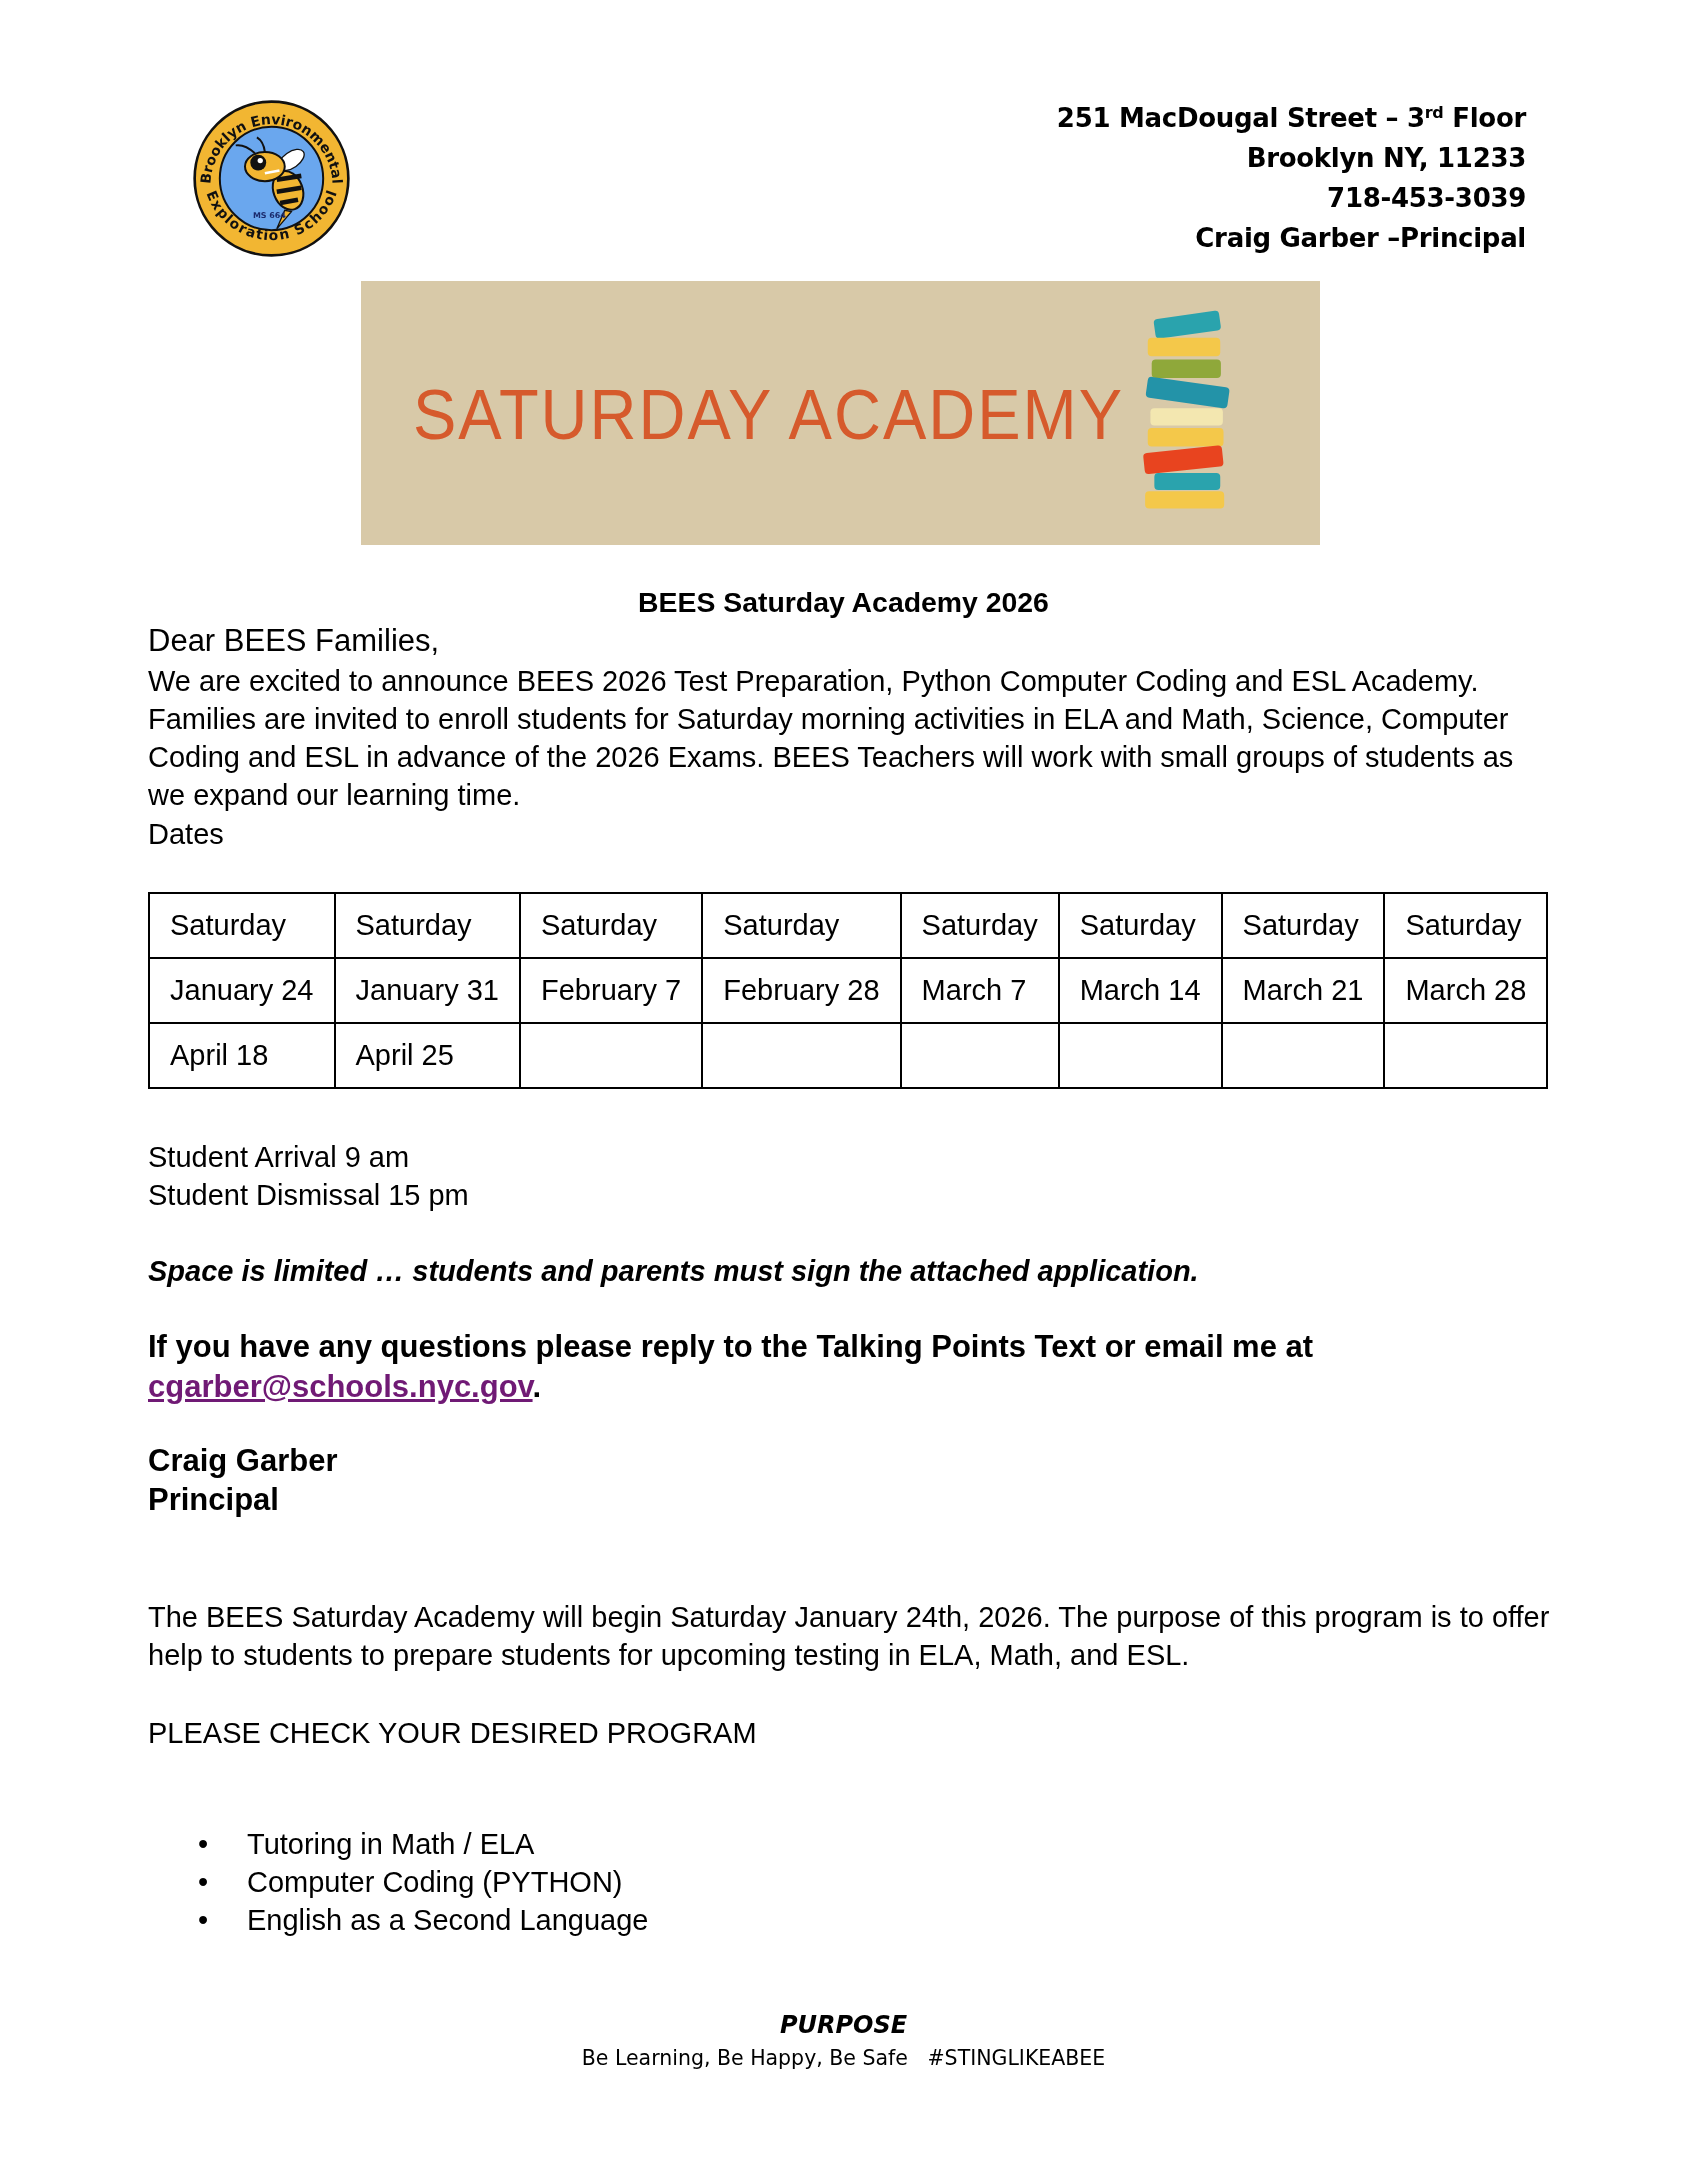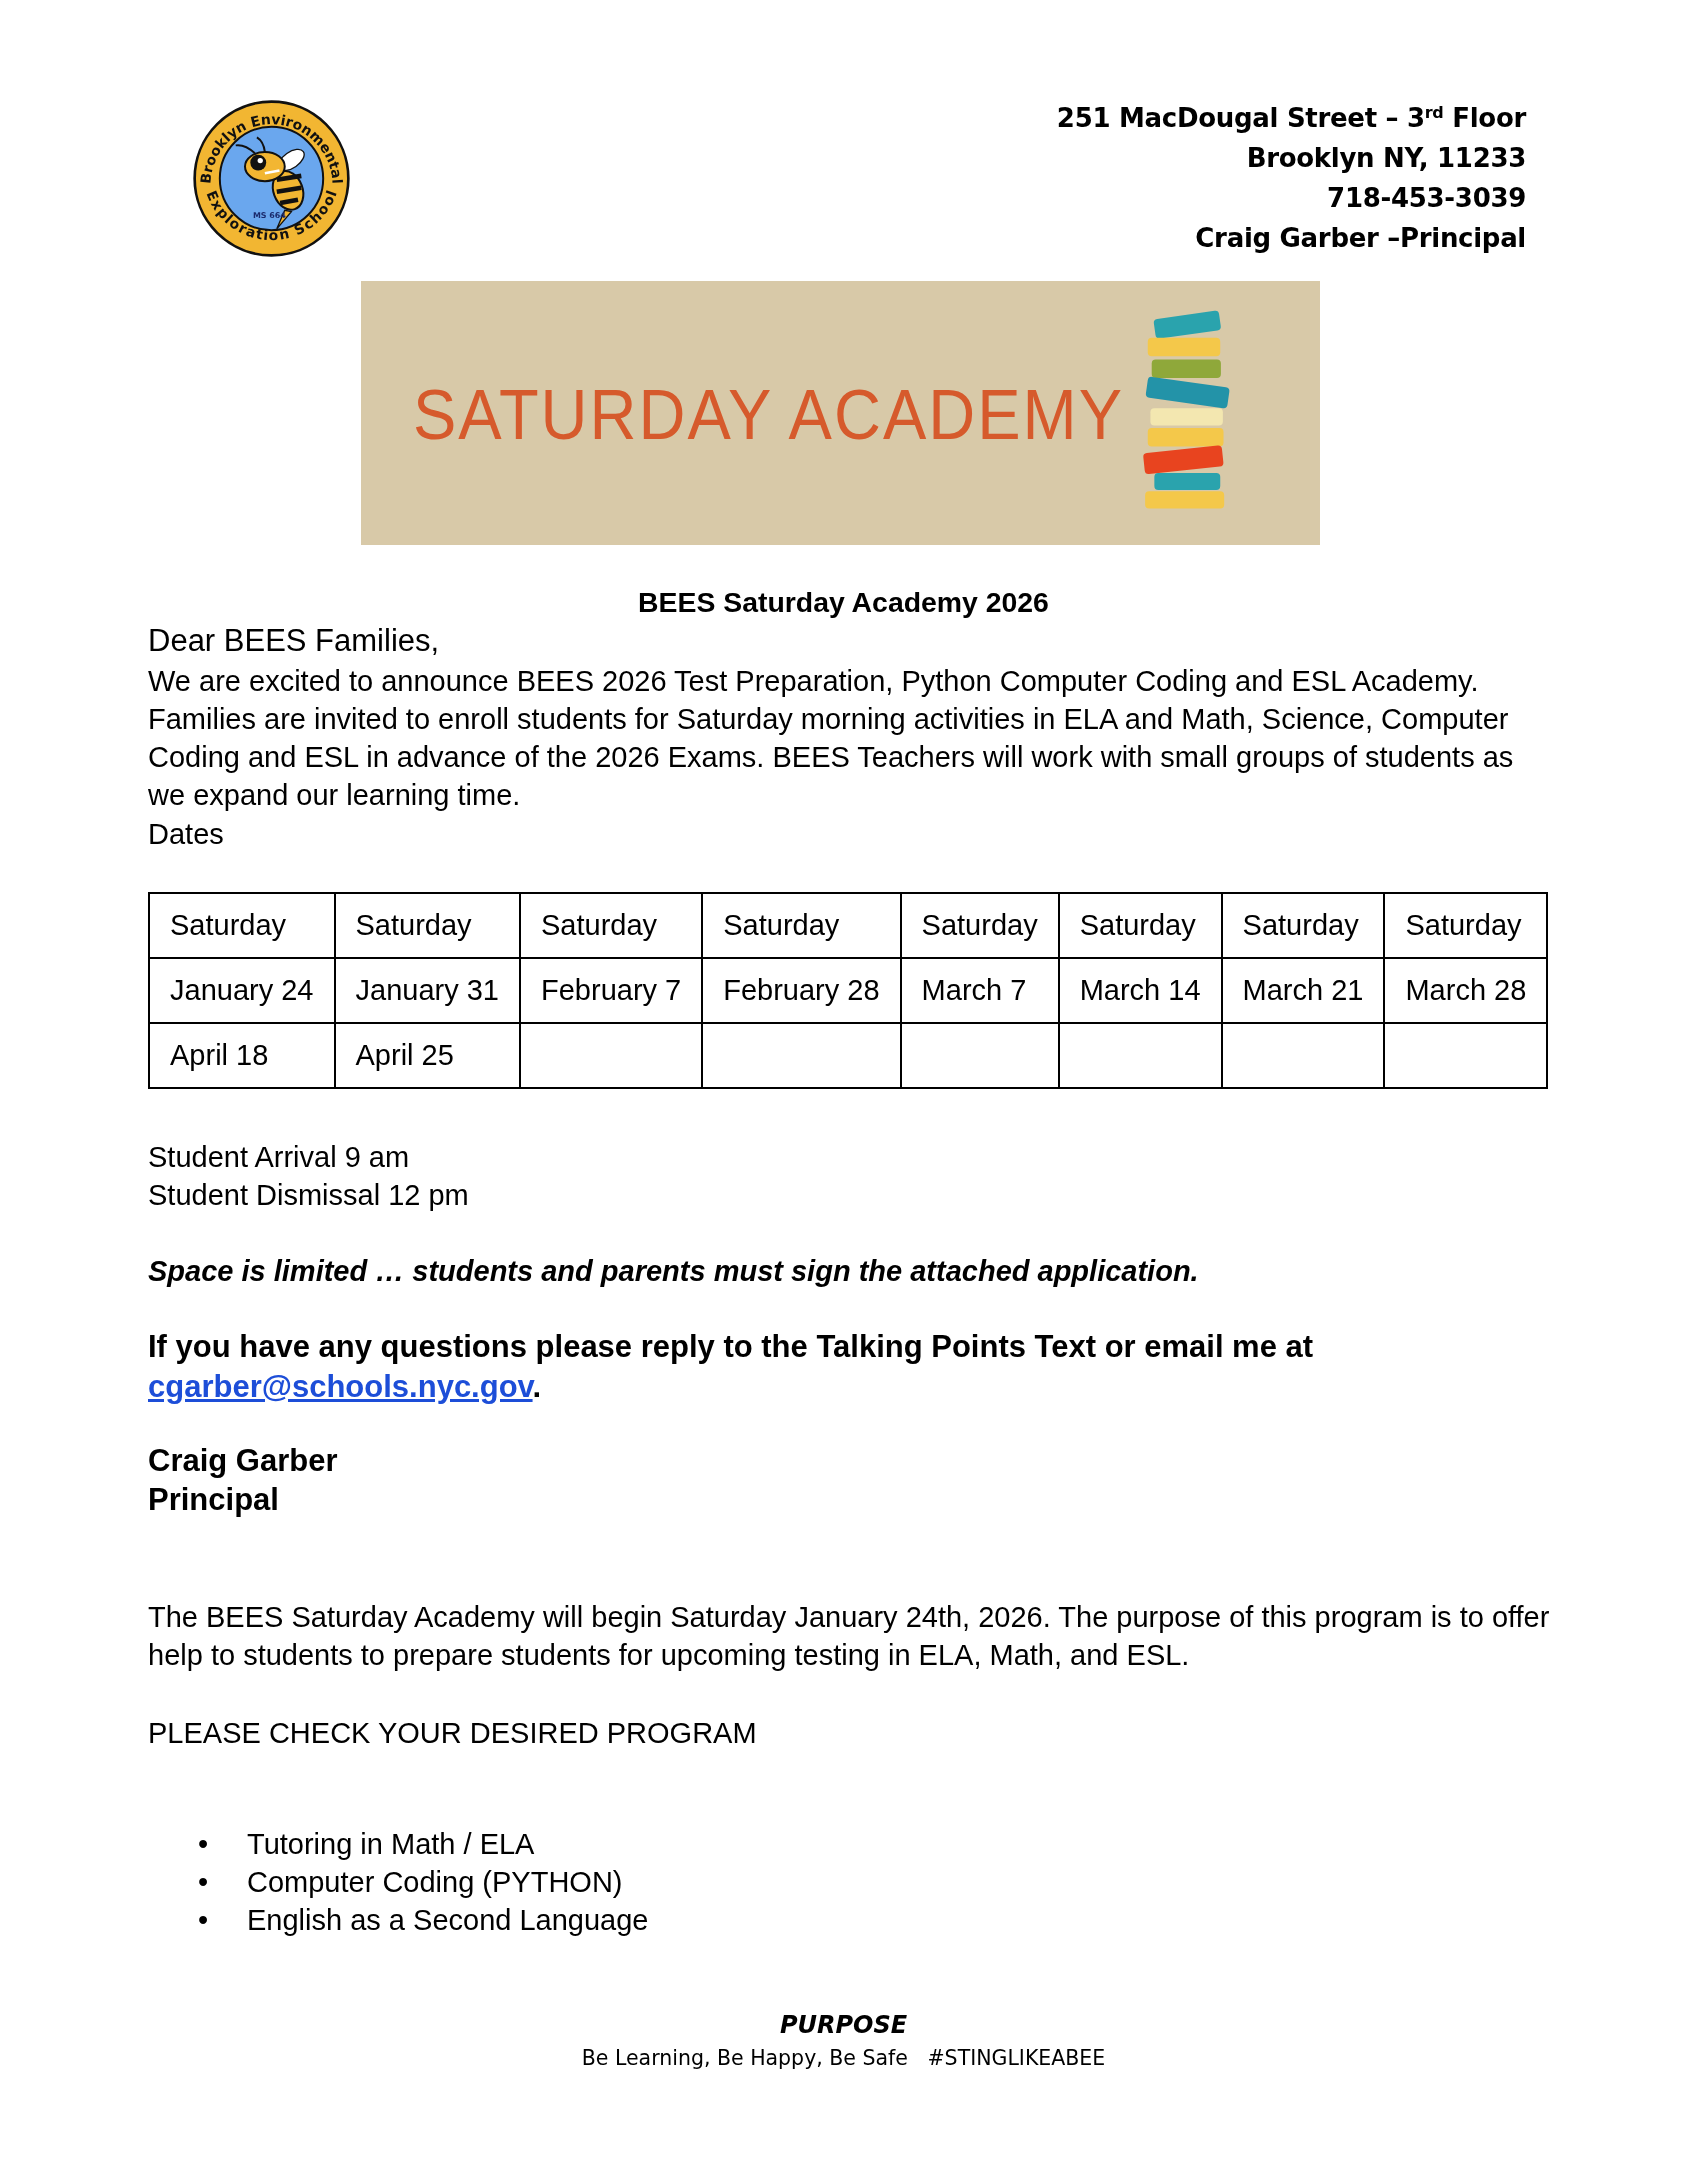--- a/index.html
+++ b/index.html
@@ -36,21 +36,21 @@
   
   .dates-table { left:148px; top:892px; border-collapse:collapse; font-size:29px; }
   .dates-table td { border:2px solid #000; height:65px; padding:0 20px; white-space:nowrap;
                     vertical-align:middle; box-sizing:border-box; }
   .dates-table tr:first-child td { border-top-width:2.6px; }
 
   .arrival { top:1138px; }
   .dismissal { top:1176px; }
   .notice { top:1252px; font-weight:bold; font-style:italic; font-size:29px; }
   .questions { top:1327px; font-weight:bold; font-size:31px; line-height:40px; width:1422px; }
-  .questions a { color:#1d4ed8; text-decoration:underline; }
+  .questions a { color:#701a75; text-decoration:underline; }
   .sig-name { top:1442px; font-size:31px; font-weight:bold;text-align:right; }
   .sig-title { top:1481px; font-size:31px; font-weight:bold; }
 
   .purpose-para { top:1598px; width:1422px; }
   .check-label { top:1714px; }
 
   .program-list { left:148px; top:1825px; margin:0; padding:0; list-style:none; font-size:29px; }
   .program-list li { height:38px; line-height:38px; position:relative; padding-left:99px; }
   .program-list li .bullet { position:absolute; left:50px; top:0; }
 
@@ -150,21 +150,21 @@
       <td></td>
       <td></td>
       <td></td>
       <td></td>
       <td></td>
     </tr>
   </tbody>
 </table>
 
 <div class="abs text arrival">Student Arrival 9 am</div>
-<div class="abs text dismissal">Student Dismissal 12 pm</div>
+<div class="abs text dismissal">Student Dismissal 15 pm</div>
 
 <div class="abs text notice">Space is limited … students and parents must sign the attached application.</div>
 
 <div class="abs text questions">
   <span>If you have any questions please reply to the Talking Points Text or email me at </span><a href="mailto:cgarber@schools.nyc.gov">cgarber@schools.nyc.gov</a><span>.</span>
 </div>
 
 <div class="abs text sig-name">Craig Garber</div>
 <div class="abs text sig-title">Principal</div>
 

